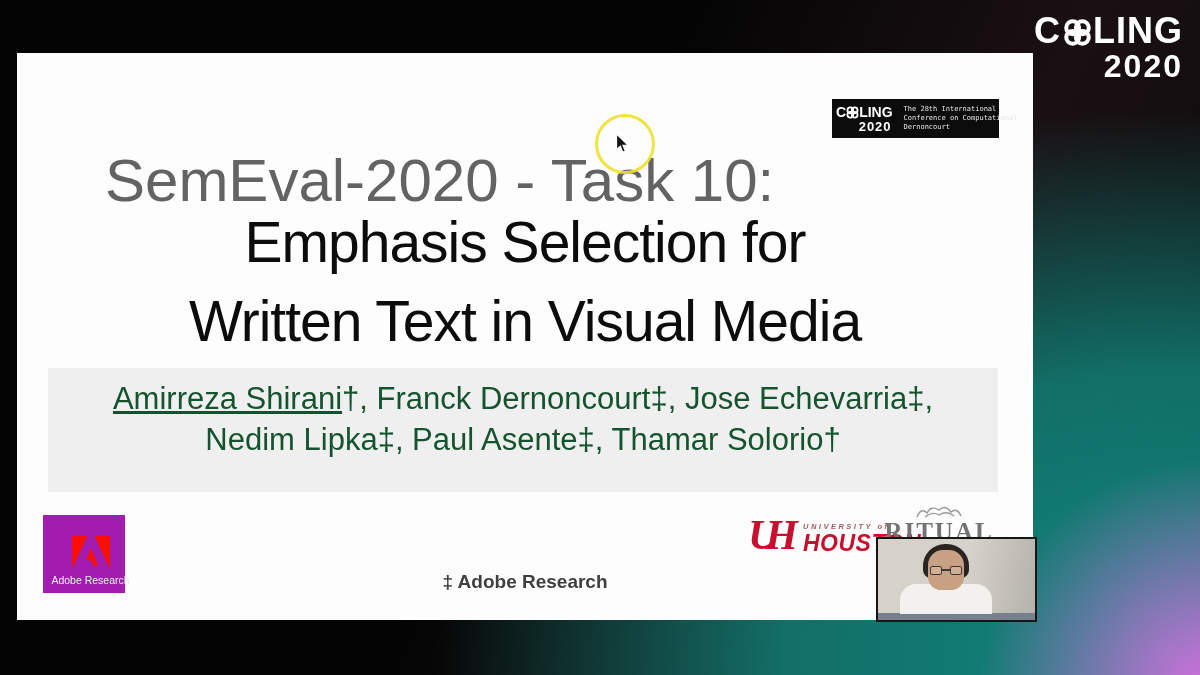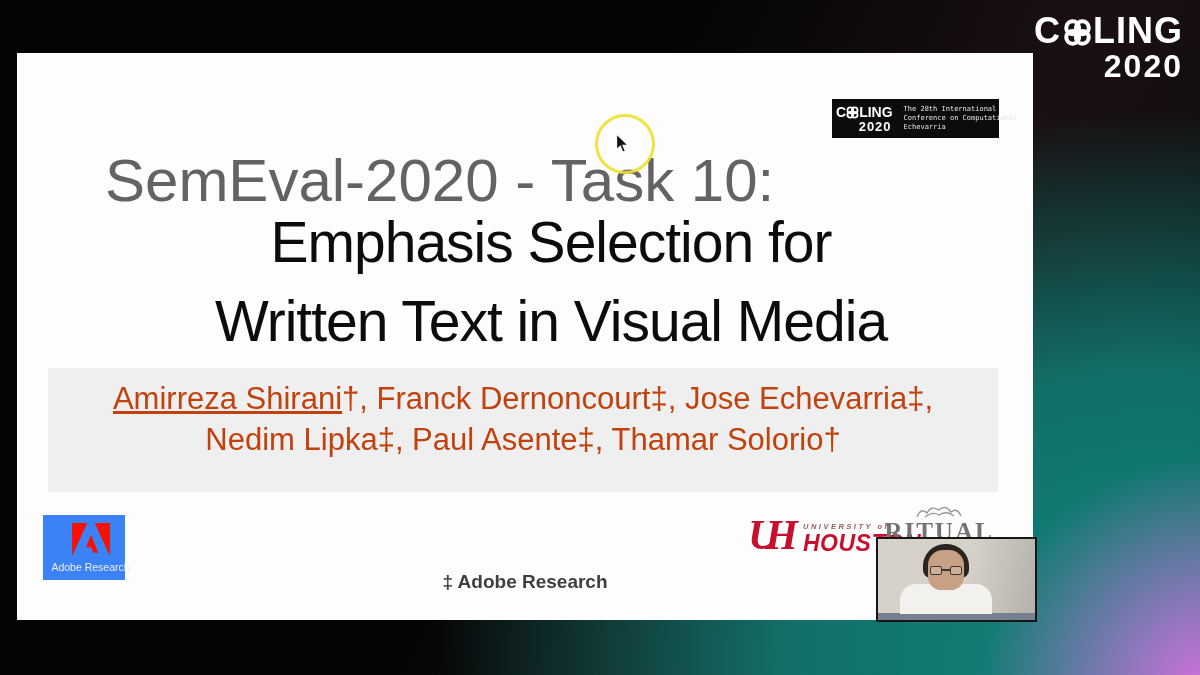--- a/index.html
+++ b/index.html
@@ -8,39 +8,39 @@
     font-family:"Liberation Sans", sans-serif;
     background-color:#050505;
     background-image:
       radial-gradient(circle 235px at 1213px 693px, rgba(227,110,230,0.95) 0%, rgba(227,110,230,0) 100%),
       radial-gradient(ellipse 730px 545px at 1165px 655px, rgba(17,135,125,1) 0%, rgba(17,135,125,0.8) 52%, rgba(17,135,125,0) 100%),
       linear-gradient(115deg, #040404 45%, #1a1013 72%, #0a0a0a 100%);
   }
   
   .slide{position:absolute;left:17px;top:53px;width:1016px;height:567px;background:#fdfdfd;}
   .kicker{position:absolute;left:88px;top:93px;font-size:60px;color:#636363;letter-spacing:0px;white-space:nowrap;}
-  .title{position:absolute;left:0;top:150px;width:100%;text-align:center;font-size:57px;line-height:79px;color:#0c0c0c;letter-spacing:-1px;margin-left:26px;}
+  .title{position:absolute;left:0;top:150px;width:100%;text-align:center;font-size:57px;line-height:79px;color:#0c0c0c;letter-spacing:-1px;}
   .authors{position:absolute;left:31px;top:315px;width:950px;height:124px;background:#efefef;
-    text-align:center;font-size:31px;line-height:41px;color:#c2410c;padding-top:10px;box-sizing:border-box;}
+    text-align:center;font-size:31px;line-height:41px;color:#14532d;padding-top:10px;box-sizing:border-box;}
   .authors .uline{text-decoration:underline;}
   .affil{position:absolute;left:0;width:100%;text-align:center;font-size:19px;font-weight:bold;color:#3f3f3f;}
   .affil.l1{top:478px;}
   .affil.l2{top:518px;}
 
   
   .banner{position:absolute;left:815px;top:46px;width:167px;height:39px;background:#0c0c0c;
     display:flex;align-items:center;box-sizing:border-box;padding:2px 4px;}
   .banner-left{width:60px;color:#fff;font-weight:bold;display:flex;flex-direction:column;align-items:flex-end;}
   .banner-word{font-size:14px;display:flex;align-items:center;line-height:15px;}
   .banner-year{font-size:13px;line-height:13px;letter-spacing:1px;padding-right:1px;}
   .banner-div{width:1px;height:27px;background:#9a9a9a;margin:0 5px 0 6px;}
   .banner-tag{font-family:"DejaVu Sans Mono", monospace;font-size:7px;line-height:9px;color:#e6e6e6;white-space:nowrap;}
 
   
-  .adobe{position:absolute;left:26px;top:462px;width:82px;height:65px;background:#3b82f6;
+  .adobe{position:absolute;left:26px;top:462px;width:82px;height:78px;background:#a21caf;
     display:flex;flex-direction:column;align-items:center;justify-content:flex-end;box-sizing:border-box;padding-bottom:7px;padding-left:13px;}
   .adobe svg{width:38px;height:33px;margin-bottom:5px;}
   .adobe-label{color:#ececec;font-size:10.5px;white-space:nowrap;}
 
   
   .uh{position:absolute;left:731px;top:462px;display:flex;align-items:flex-end;font-style:italic;}
   .uh-monogram{font-family:"Liberation Serif", serif;font-weight:bold;font-size:42px;line-height:40px;color:#c8102e;
     letter-spacing:-13px;text-shadow:1px 1px 0 #fff,-1px -1px 0 #fff;margin-right:18px;}
   .uh-text{display:flex;flex-direction:column;padding-top:3px;}
   .uh-top{font-size:7.5px;font-weight:bold;letter-spacing:2.5px;color:#9b5c5c;white-space:nowrap;}
@@ -91,21 +91,21 @@
             <circle cx="24" cy="24" r="8"></circle>
         </svg>
         <span>LING</span>
       </div>
       <div class="banner-year">2020</div>
     </div>
     <div class="banner-div"></div>
     <div class="banner-tag">
       <div>The 28th International</div>
       <div>Conference on Computational</div>
-      <div>Echevarria</div>
+      <div>Dernoncourt</div>
     </div>
   </div>
 
   <div class="kicker">SemEval-2020 - Task 10:</div>
 
   <div class="title">
     <div>Emphasis Selection for</div>
     <div>Written Text in Visual Media</div>
   </div>
 

